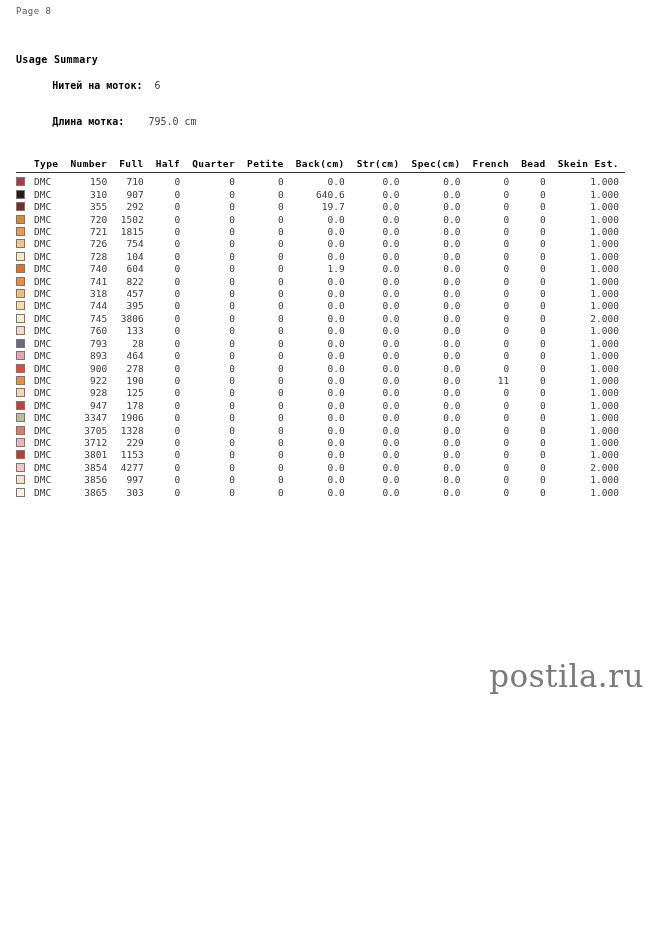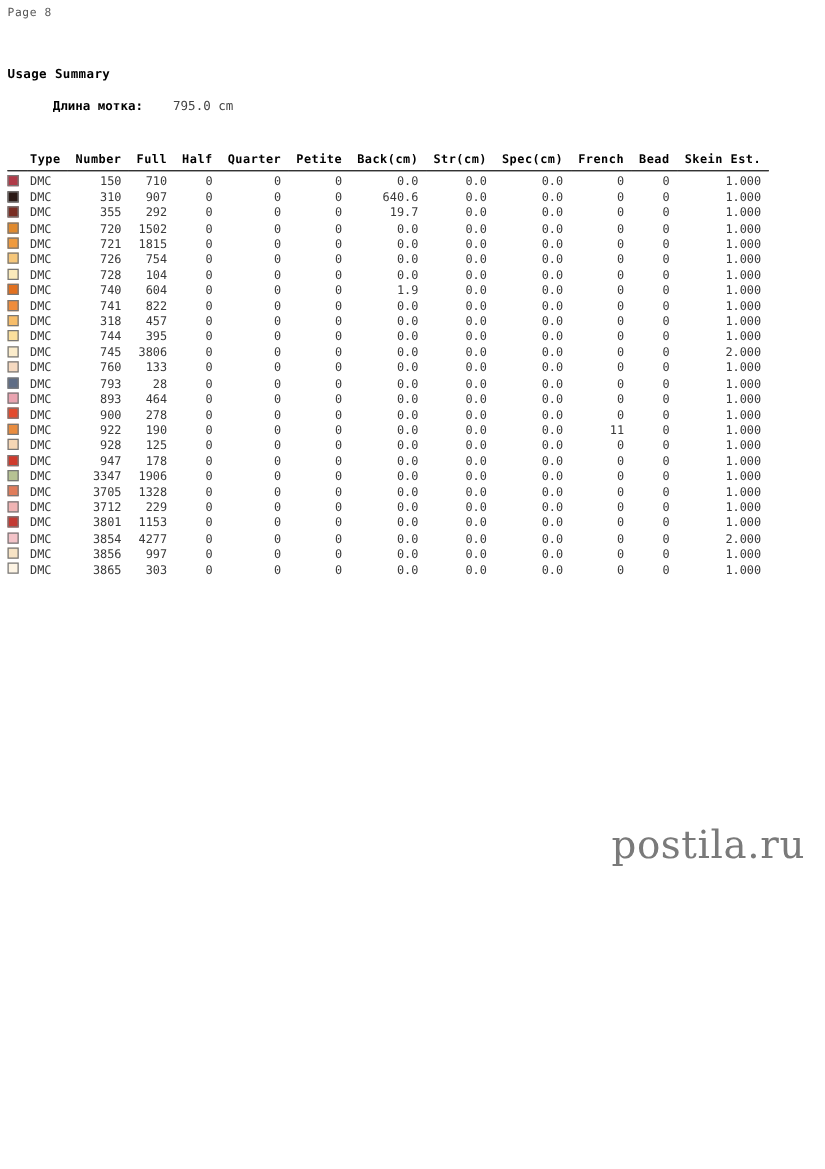--- a/index.html
+++ b/index.html
@@ -14,21 +14,21 @@
     font-family: "DejaVu Sans Mono", monospace;
     color: #1a1a1a;
     overflow: hidden;
   }
   .page {
     position: absolute;
     left: 0; top: 0;
     width: 660px;
     height: 712px;
     box-sizing: border-box;
-    padding: 4px 4px;
+    padding: 4px 14px;
   }
   .page-number {
     font-size: 9px;
     color: #555;
     letter-spacing: 0.5px;
     margin: 2px 0 0 2px;
   }
   .summary-block {
     margin-top: 38px;
     margin-left: 2px;
@@ -117,20 +117,23 @@
 </style>
 </head>
 <body>
 
 <div class="page">
 
   <div class="page-number">Page 8</div>
 
   <div class="summary-block">
     <div class="summary-title">Usage Summary</div>
+    <div class="summary-row">
+      <span class="lbl">Нитей на моток:</span><span class="val">&nbsp;&nbsp;6</span>
+    </div>
     <div class="summary-row">
       <span class="lbl">Длина мотка:</span><span class="val">&nbsp;&nbsp;&nbsp;&nbsp;795.0 cm</span>
     </div>
   </div>
 
   <table class="usage">
     <thead>
       <tr>
         <th class="c-swatch"></th>
         <th class="c-type">Type</th>

